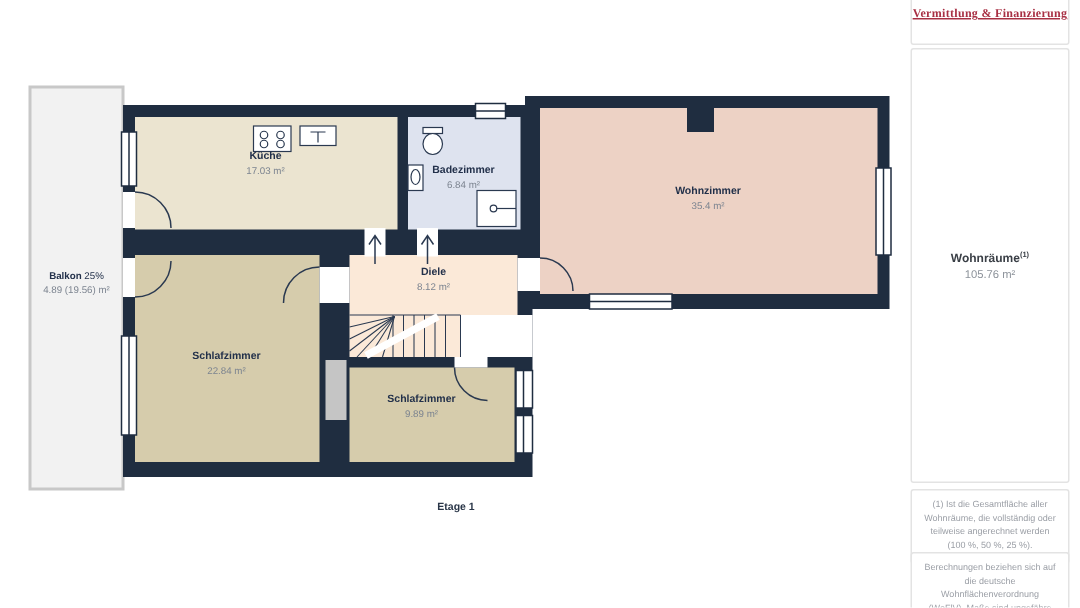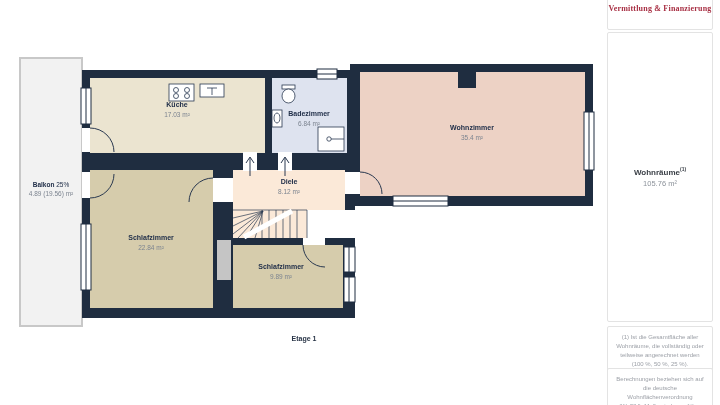--- a/index.html
+++ b/index.html
@@ -14,21 +14,21 @@
   .rarea{font-size:6.5px;color:#7c8490;line-height:9px;}
   .balcony-label{position:absolute;transform:translateX(-50%);text-align:center;width:70px;white-space:normal;}
   .balcony-label .l1{font-size:6.5px;color:#22304a;line-height:9px;}
   .balcony-label .l1 b{font-weight:bold;}
   .balcony-label .l2{font-size:6.5px;color:#7c8490;line-height:9px;}
   .floor-caption{position:absolute;transform:translateX(-50%);font-size:7px;font-weight:bold;color:#2a3648;}
 
   
   .sb-box{position:absolute;left:607px;width:106px;background:#fff;border:1px solid #e3e3e3;border-radius:2px;box-sizing:border-box;}
   .sb-brand{top:-8px;height:38px;display:flex;align-items:flex-end;justify-content:center;padding-bottom:16px;}
-  .sb-brand span{font-family:"Liberation Serif", serif;font-size:8px;font-weight:bold;color:#a83044;letter-spacing:.2px;white-space:nowrap;}
+  .sb-brand span{font-family:"Liberation Serif", serif;font-size:8px;font-weight:bold;color:#a83044;letter-spacing:.2px;white-space:nowrap;text-decoration:underline;}
   .sb-main{top:32px;height:290px;display:flex;flex-direction:column;align-items:center;justify-content:center;}
   .sb-area-label{font-size:8px;font-weight:bold;color:#3a3f46;}
   .sb-area-label sup{font-size:5px;}
   .sb-area-value{font-size:7.5px;color:#8d939b;margin-top:2px;}
   .sb-note{font-size:6px;color:#9b9fa6;text-align:center;line-height:1.5;padding:6px 7px;box-sizing:border-box;}
   .sb-note1{top:326px;min-height:38px;}
   .sb-note2{top:368px;height:46px;}
 </style>
 </head>
 <body>

